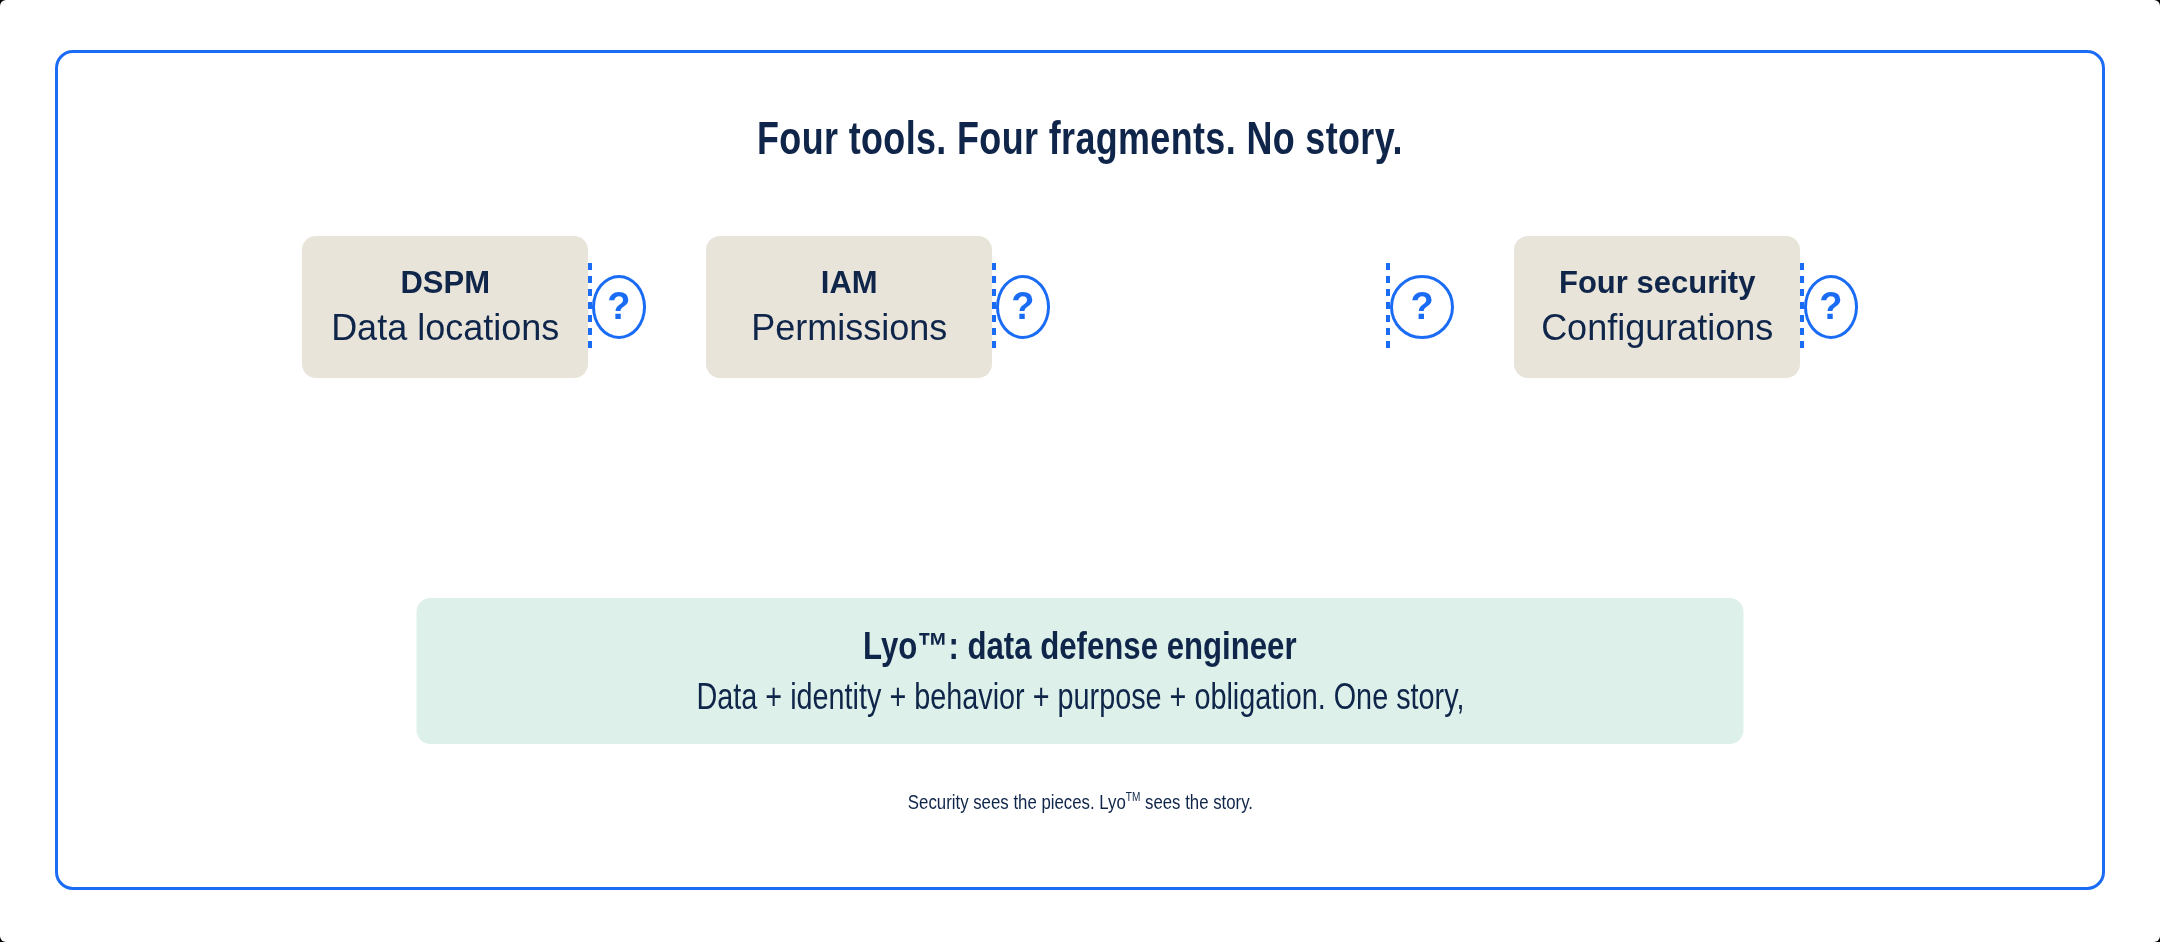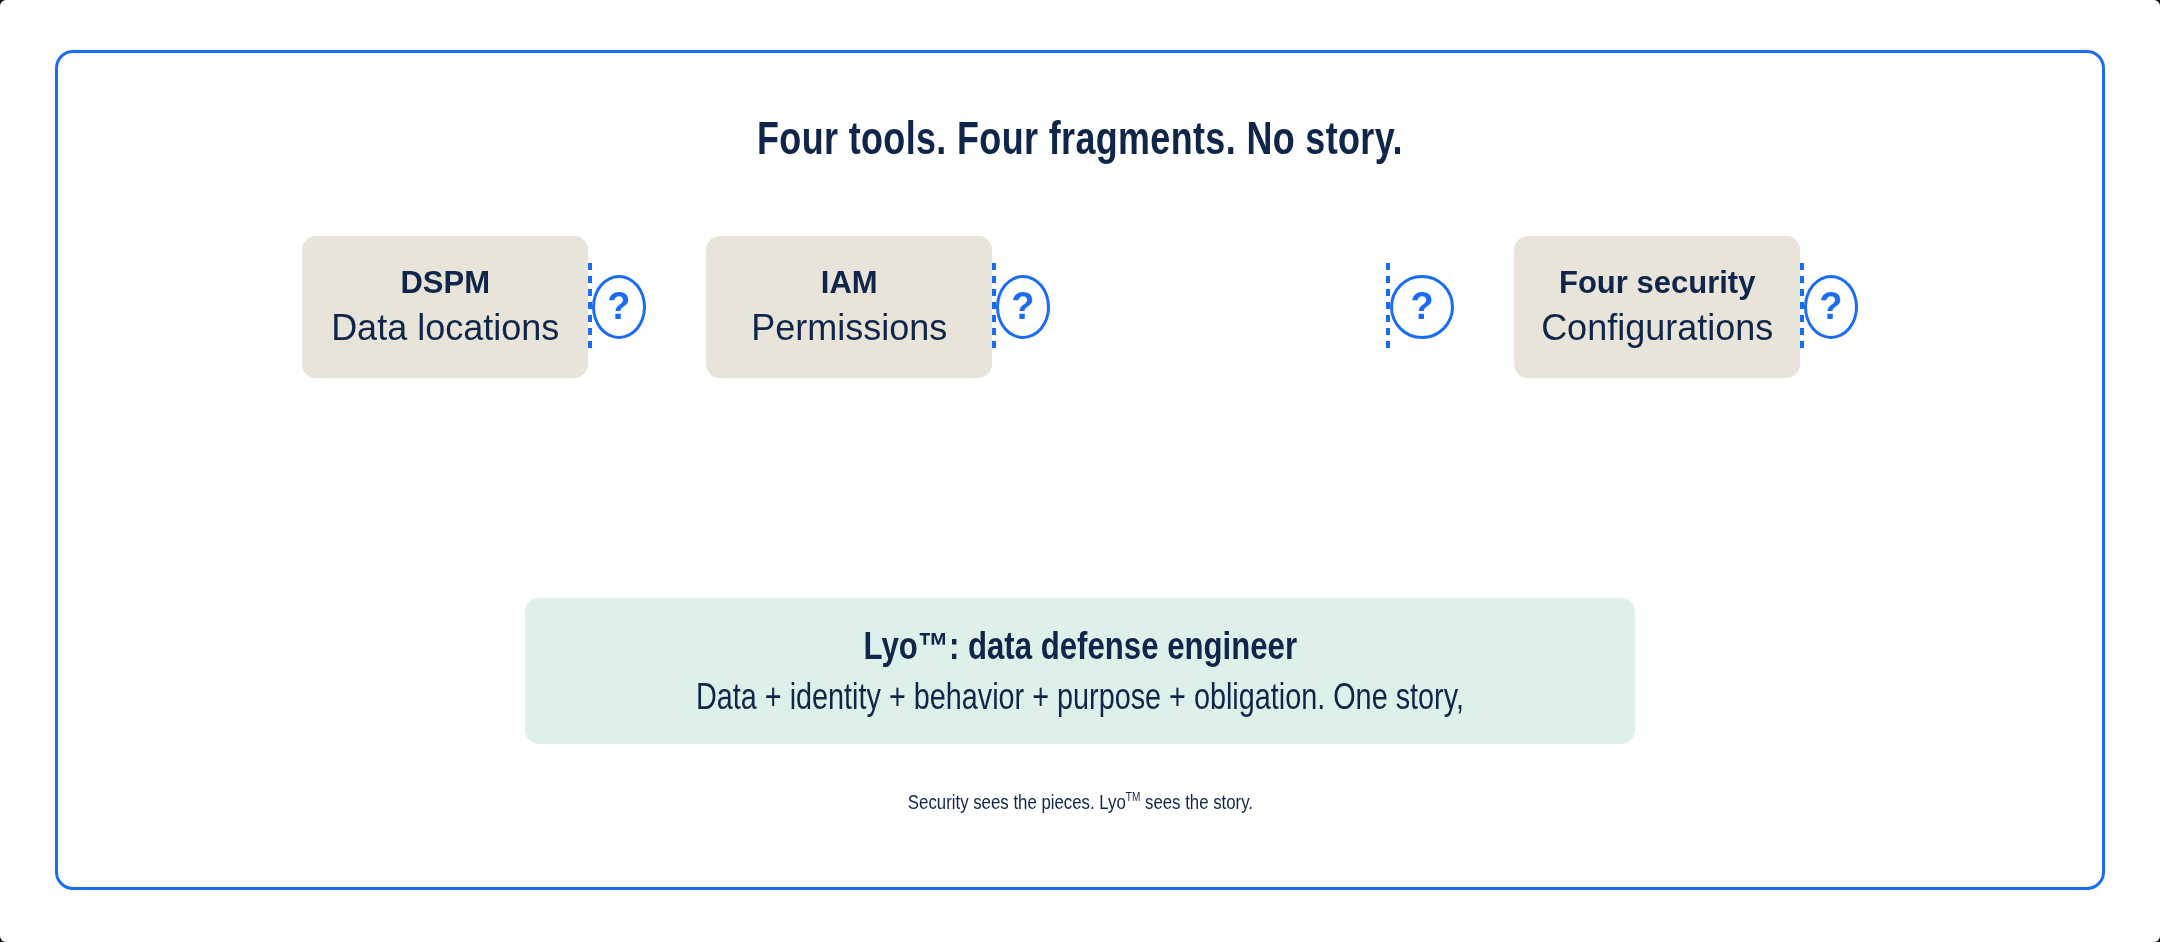--- a/index.html
+++ b/index.html
@@ -43,21 +43,21 @@
     background:repeating-linear-gradient(to bottom,var(--blue) 0px,var(--blue) 7px,transparent 7px,transparent 13px);
   }
   .q-circle{
     width:64px;height:64px;border:3.5px solid var(--blue);border-radius:50%;
     display:flex;align-items:center;justify-content:center;
     color:var(--blue);font-size:38px;font-weight:600;line-height:1;
     padding-bottom:2px;
   }
   .solution-box{
     position:absolute;top:545px;left:50%;transform:translateX(-50%);
-    width:1110px;height:146px;background:var(--mint);border-radius:14px;
+    width:1327px;height:146px;background:var(--mint);border-radius:14px;
     display:flex;flex-direction:column;justify-content:center;align-items:center;gap:9px;
   }
   .solution-heading{font-size:38px;font-weight:700;line-height:1.1;}
   .solution-heading .condensed{transform:scaleX(0.82);}
   .solution-subheading{font-size:36px;font-weight:400;line-height:1.1;}
   .solution-subheading .condensed{transform:scaleX(0.80);}
   .footer-row{
     position:absolute;top:736px;left:0;right:0;text-align:center;
     font-size:20px;font-weight:400;line-height:1.3;
   }

